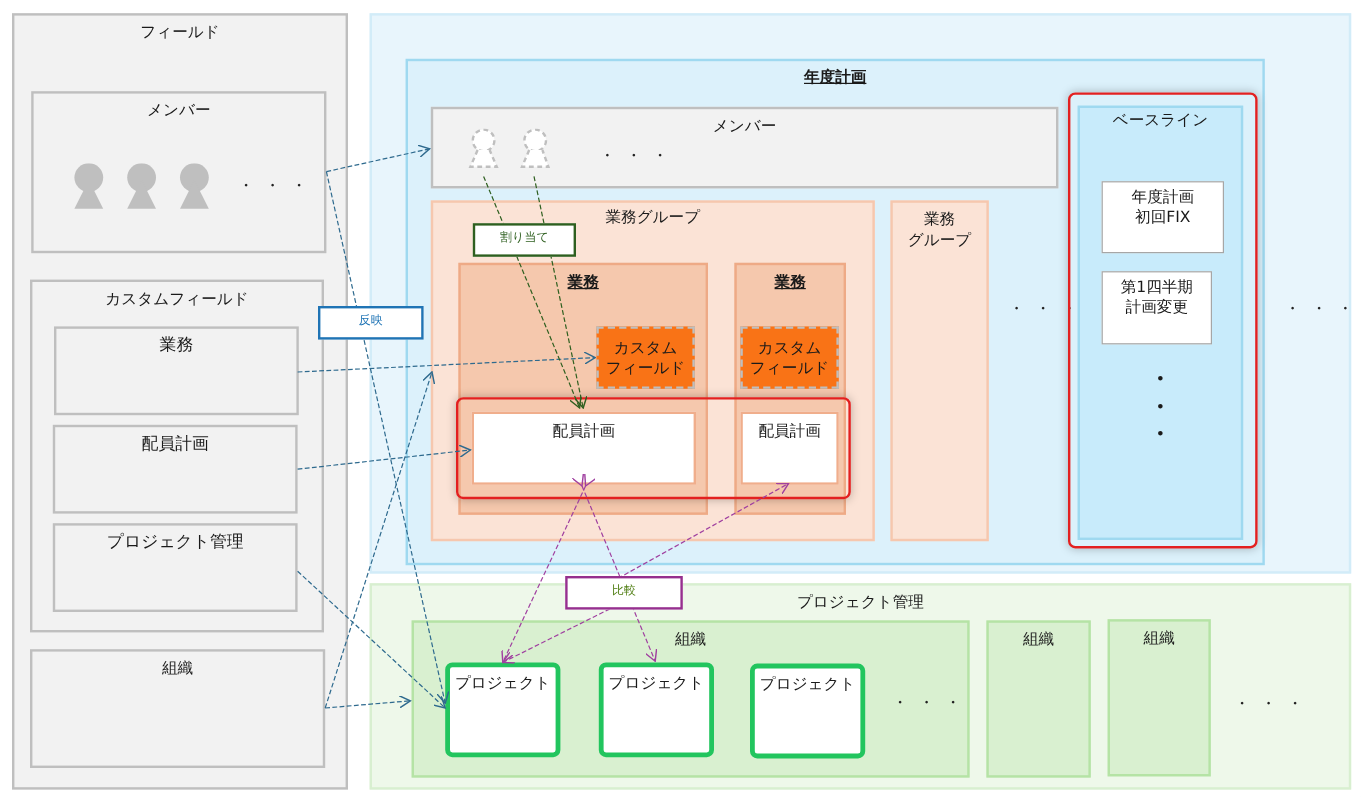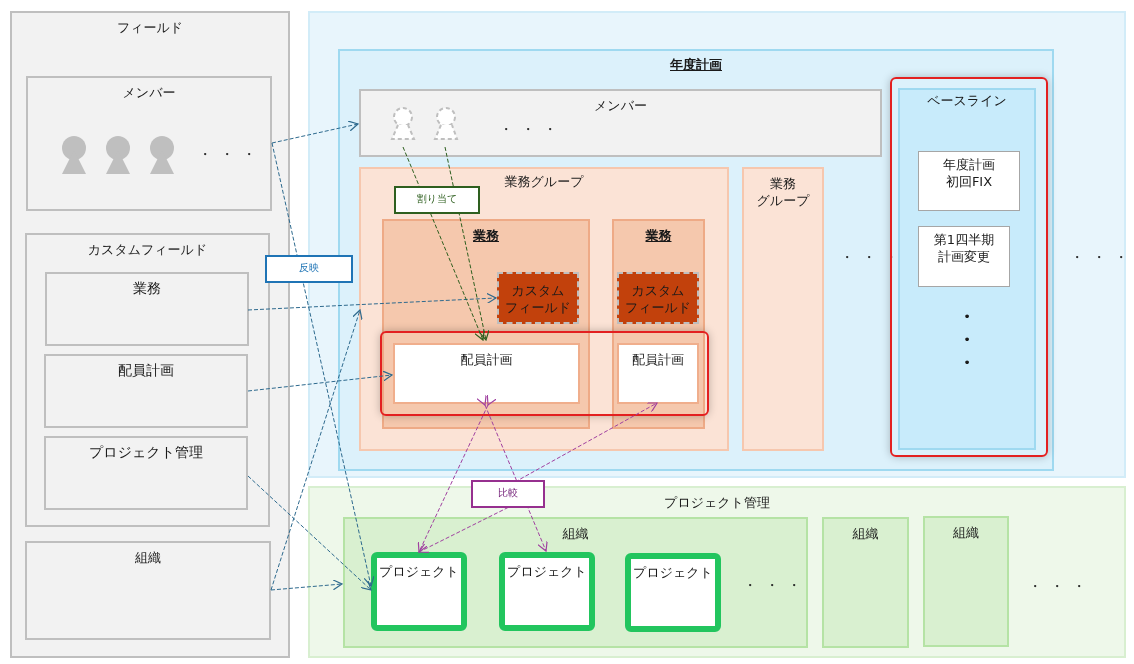--- a/index.html
+++ b/index.html
@@ -12,35 +12,35 @@
   
   .sys { left:10px; top:11px; width:280px; height:647px; background:#f2f2f2; border:2px solid #bfbfbf; }
   .sys-inner { background:#f2f2f2; border:2px solid #bfbfbf; }
 
   
   .work { left:308px; top:11px; width:818px; height:467px; background:#e8f5fc; border:2px solid #d2ecf8; }
   .annual { left:338px; top:49px; width:716px; height:422px; background:#dcf1fb; border:2px solid #9fd9f0; }
   .members { left:359px; top:89px; width:523px; height:68px; background:#f2f2f2; border:2px solid #bfbfbf; }
   .wgroup { background:#fbe3d6; border:2px solid #f6c7ae; }
   .task { background:#f5c8ad; border:2px solid #eeaa86; }
-  .cf { background:#c2410c; border:2px dashed #bfbfbf; }
+  .cf { background:#f97316; border:2px dashed #bfbfbf; }
   .staff { background:#ffffff; border:2px solid #f0ae8c; }
   .redframe { border:2px solid #e32020; border-radius:6px; box-shadow:0 0 8px rgba(0,0,0,0.25); }
   .baseline { left:898px; top:88px; width:138px; height:362px; background:#c8ebfb; border:2px solid #9fd9f0; }
   .bl-item { background:#ffffff; border:1px solid #a6a6a6; }
 
   
   .proj { left:308px; top:486px; width:818px; height:172px; background:#eef8ea; border:2px solid #d8efd0; }
   .org { background:#d9f0d0; border:2px solid #b5e3a5; }
-  .project { background:#ffffff; border:6px solid #22c55e; border-radius:6px; }
+  .project { background:#ffffff; border:4px solid #22c55e; border-radius:6px; }
 
   .tag { position:absolute; box-sizing:border-box; background:#fff; text-align:center; font-size:10px; line-height:22px; }
   .tag-reflect { left:265px; top:255px; width:88px; height:28px; border:2px solid #1f74b5; color:#1f74b5; }
   .tag-assign { left:394px; top:186px; width:86px; height:28px; border:2px solid #2e5f1f; color:#2e5f1f; }
-  .tag-compare { left:471px; top:480px; width:74px; height:28px; border:2px solid #96308f; color:#701a75; }
+  .tag-compare { left:471px; top:480px; width:98px; height:28px; border:2px solid #96308f; color:#4d7c0f; }
 
   .dots { position:absolute; font-size:14px; letter-spacing:8px; color:#222; }
   svg.overlay { position:absolute; left:0; top:0; pointer-events:none; }
 </style>
 </head>
 <body>
 
 <div class="box sys">
   <div class="lbl" style="top:6px;">フィールド</div>
 </div>

